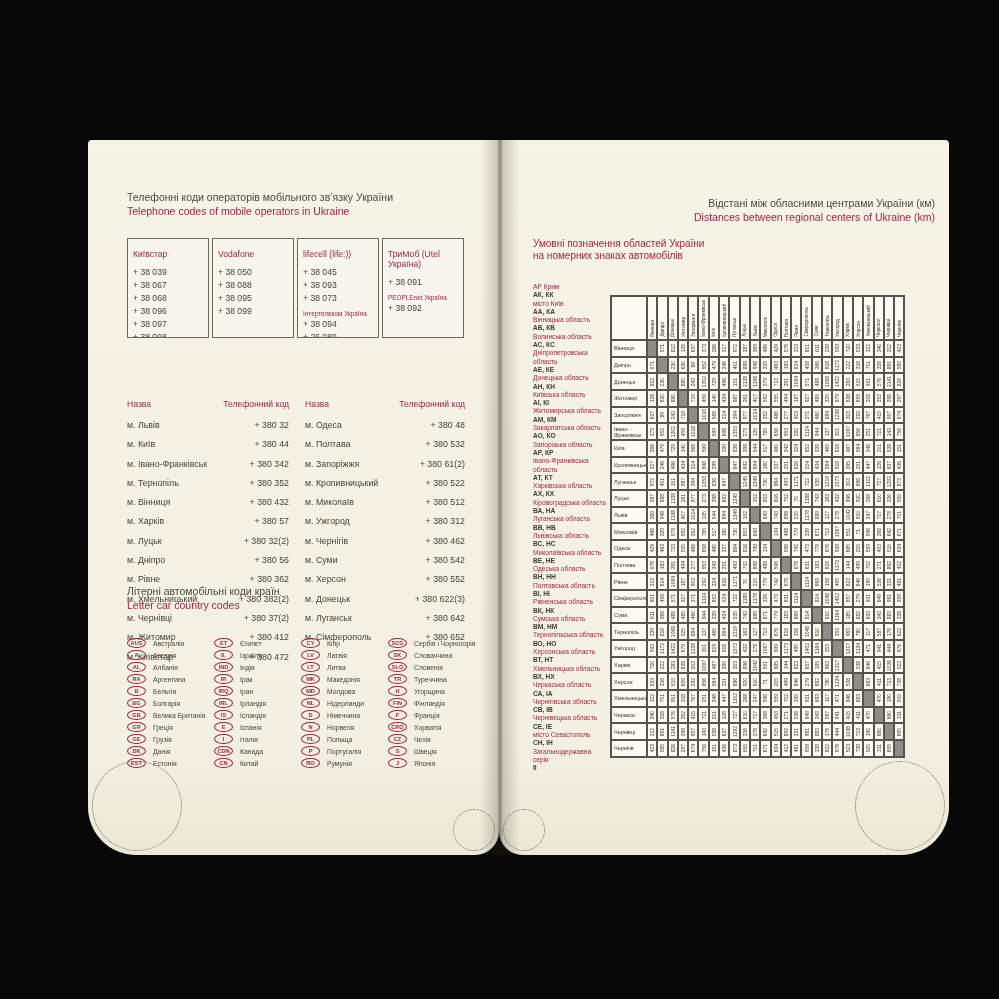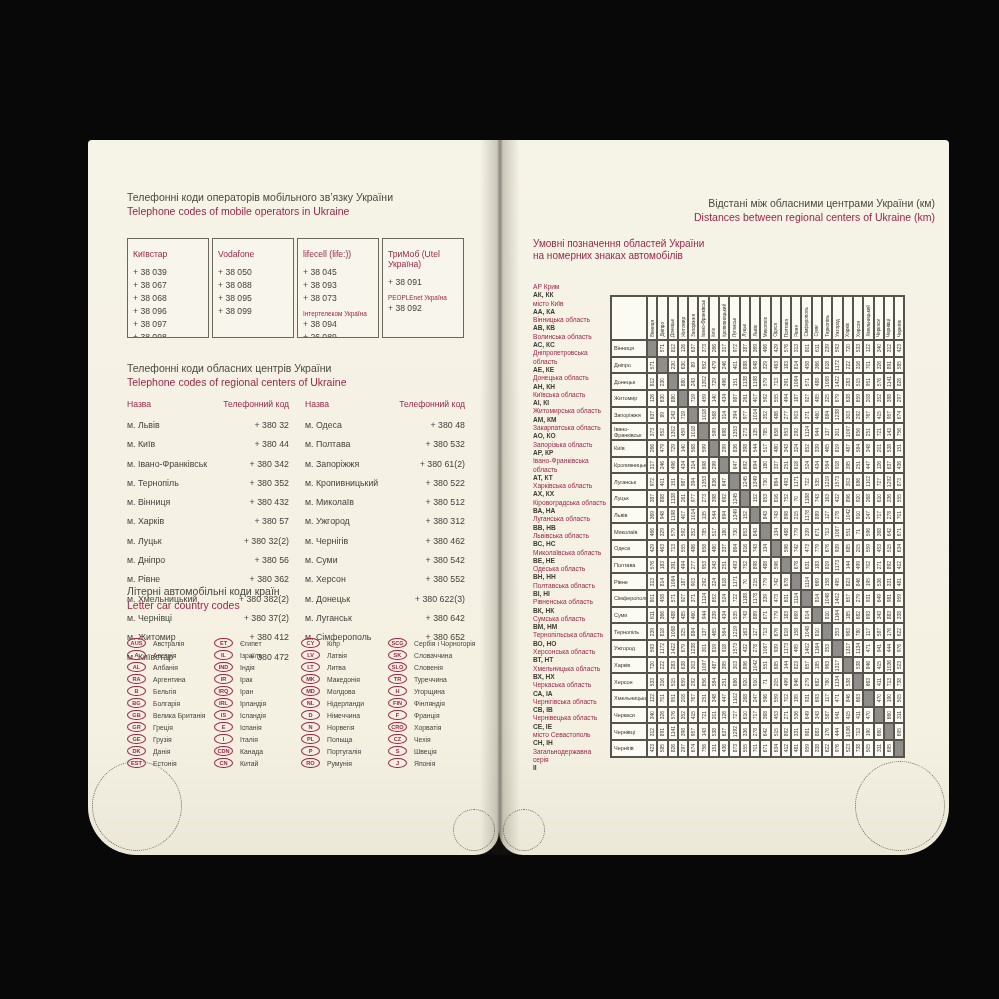--- a/index.html
+++ b/index.html
@@ -92,24 +92,20 @@
           <div class="op-code">+ 26 089</div>
         </div>
         <div class="op-box">
           <div class="op-name">ТриМоб (Utel Україна)</div>
           <div class="op-code">+ 38 091</div>
           <div class="op-sub">PEOPLEnet Україна</div>
           <div class="op-code">+ 38 092</div>
         </div>
       </div>
 
-    <div class="sec-title" style="top:221px;">
-      <div class="tU">Телефонні коди обласних центрів України</div>
-      <div class="tE">Telephone codes of regional centers of Ukraine</div>
-    </div>
     <div class="ph-col" style="left:39px;top:259px;width:162px;">
         <div class="ph-head">
           <span>Назва</span>
           <span>Телефонний код</span>
         </div>
         <div class="ph-row">
           <span>м. Львів</span>
           <span>+ 380 32</span>
         </div>
         <div class="ph-row">

